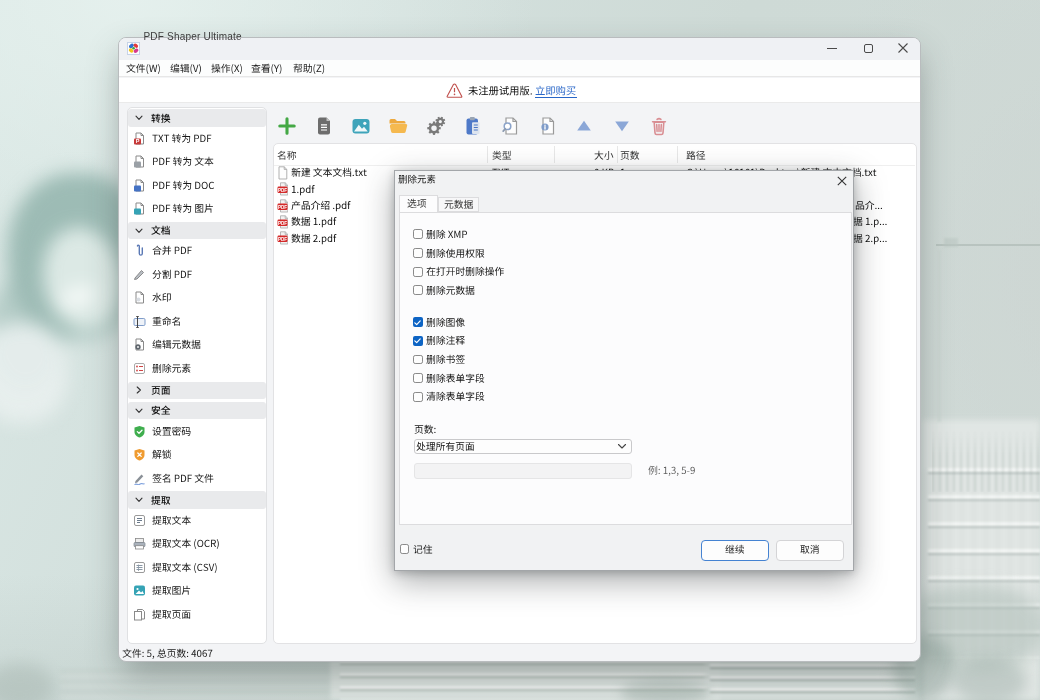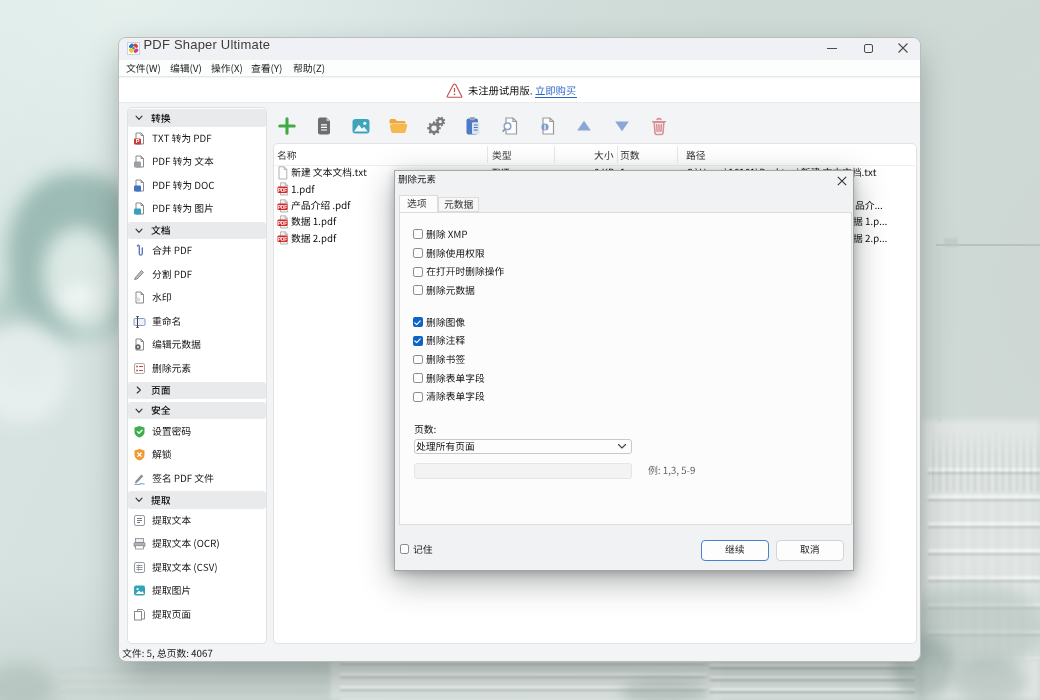--- a/index.html
+++ b/index.html
@@ -32,21 +32,21 @@
 <div class="abs" style="left:118px;top:37px;width:803px;height:625px;background:#f3f4f6;border-radius:8px;border:1px solid #b9bcbe;box-shadow:0 14px 34px -4px rgba(55,65,62,.42);"></div>
 <div class="abs" style="left:119px;top:38px;width:801px;height:22px;background:#eff1f4;border-radius:7px 7px 0 0;"></div>
 <svg class="abs" style="left:126.5px;top:42px" width="13" height="13" viewBox="0 0 13 13">
     <rect x="0.2" y="0.2" width="12.6" height="12.6" rx="1.5" fill="#fdfdfd" stroke="#9db3d8" stroke-width="0.8"></rect>
     <ellipse cx="4.4" cy="3.9" rx="2.7" ry="1.9" transform="rotate(-38 4.4 3.9)" fill="#2f6fd0"></ellipse>
     <ellipse cx="8.8" cy="3.7" rx="2.5" ry="1.8" transform="rotate(38 8.8 3.7)" fill="#e23b3b"></ellipse>
     <ellipse cx="4.1" cy="8.5" rx="2.5" ry="1.8" transform="rotate(38 4.1 8.5)" fill="#f2c618"></ellipse>
     <ellipse cx="9" cy="8.7" rx="2.6" ry="1.9" transform="rotate(-38 9 8.7)" fill="#d63a8e"></ellipse>
     <circle cx="6.6" cy="6.2" r="1.3" fill="#3aa13f"></circle>
   </svg>
-<div class="abs" style="left:143.5px;top:37px;font-size:13px;color:#3d3d3d;letter-spacing:.2px;text-align:right;">PDF Shaper Ultimate</div>
+<div class="abs" style="left:143.5px;top:31px;font-size:10px;color:#3d3d3d;letter-spacing:.2px;text-align:right;">PDF Shaper Ultimate</div>
 <div class="abs" style="left:827px;top:47.5px;width:10px;height:1.2px;background:#4a4a4a;"></div>
 <div class="abs" style="left:863.5px;top:43.5px;width:9px;height:9px;border:1.1px solid #4a4a4a;border-radius:2px;"></div>
 <svg class="abs" style="left:898px;top:43px" width="10" height="10" viewBox="0 0 10 10">
     <path d="M0.5 0.5 L9.5 9.5 M9.5 0.5 L0.5 9.5" stroke="#4a4a4a" stroke-width="1.1"></path>
   </svg>
 <div class="abs" style="left:119px;top:60px;width:801px;height:17px;background:#fcfdfd;border-bottom:1px solid #e7e7e7;"></div>
 <svg style="position:absolute;left:125.5px;top:62.7px" width="36.8" height="12.7" viewBox="0 -9.02 36.8 12.74">
     <path fill="#1f1f1f" d="M4.1 -8.1C4.4 -7.6 4.8 -6.9 4.9 -6.5L5.7 -6.8C5.5 -7.2 5.2 -7.8 4.9 -8.3ZM0.5 -6.5V-5.8H2.0C2.6 -4.3 3.4 -3.0 4.4 -2.0C3.3 -1.1 2.0 -0.4 0.4 0.1C0.5 0.2 0.7 0.6 0.8 0.8C2.5 0.2 3.8 -0.5 4.9 -1.4C6.0 -0.5 7.4 0.3 9.0 0.7C9.1 0.5 9.3 0.2 9.5 0.0C7.9 -0.4 6.6 -1.0 5.5 -2.0C6.5 -3.0 7.2 -4.2 7.8 -5.8H9.3V-6.5ZM4.9 -2.5C4.0 -3.4 3.3 -4.5 2.8 -5.8H7.0C6.5 -4.5 5.8 -3.4 4.9 -2.5Z M12.9 -3.3V-2.6H15.7V0.8H16.5V-2.6H19.1V-3.3H16.5V-5.5H18.7V-6.2H16.5V-8.1H15.7V-6.2H14.4C14.5 -6.7 14.6 -7.1 14.7 -7.6L14.0 -7.7C13.8 -6.5 13.4 -5.2 12.8 -4.4C13.0 -4.3 13.3 -4.1 13.5 -4.0C13.7 -4.4 14.0 -4.9 14.2 -5.5H15.7V-3.3ZM12.4 -8.2C11.9 -6.7 11.0 -5.2 10.1 -4.3C10.2 -4.1 10.5 -3.7 10.5 -3.6C10.8 -3.9 11.1 -4.3 11.4 -4.7V0.8H12.1V-5.9C12.5 -6.5 12.8 -7.3 13.1 -8.0Z M21.9 1.9 22.5 1.7C21.6 0.3 21.2 -1.4 21.2 -3.0C21.2 -4.7 21.6 -6.4 22.5 -7.8L21.9 -8.0C21.0 -6.5 20.5 -5.0 20.5 -3.0C20.5 -1.1 21.0 0.5 21.9 1.9Z M24.7 0.0H25.8L26.8 -4.3C27.0 -4.9 27.1 -5.4 27.2 -6.0H27.2C27.4 -5.4 27.5 -4.9 27.6 -4.3L28.7 0.0H29.8L31.3 -7.2H30.4L29.6 -3.3C29.5 -2.5 29.4 -1.7 29.2 -0.9H29.2C29.0 -1.7 28.8 -2.5 28.7 -3.3L27.7 -7.2H26.8L25.8 -3.3C25.7 -2.5 25.5 -1.7 25.3 -0.9H25.3C25.1 -1.7 25.0 -2.5 24.9 -3.3L24.1 -7.2H23.2Z M32.5 1.9C33.4 0.5 33.9 -1.1 33.9 -3.0C33.9 -5.0 33.4 -6.5 32.5 -8.0L31.9 -7.8C32.8 -6.4 33.2 -4.7 33.2 -3.0C33.2 -1.4 32.8 0.3 31.9 1.7Z"></path>
   </svg>
 <svg style="position:absolute;left:170.0px;top:62.7px" width="33.9" height="12.7" viewBox="0 -9.02 33.9 12.74">

